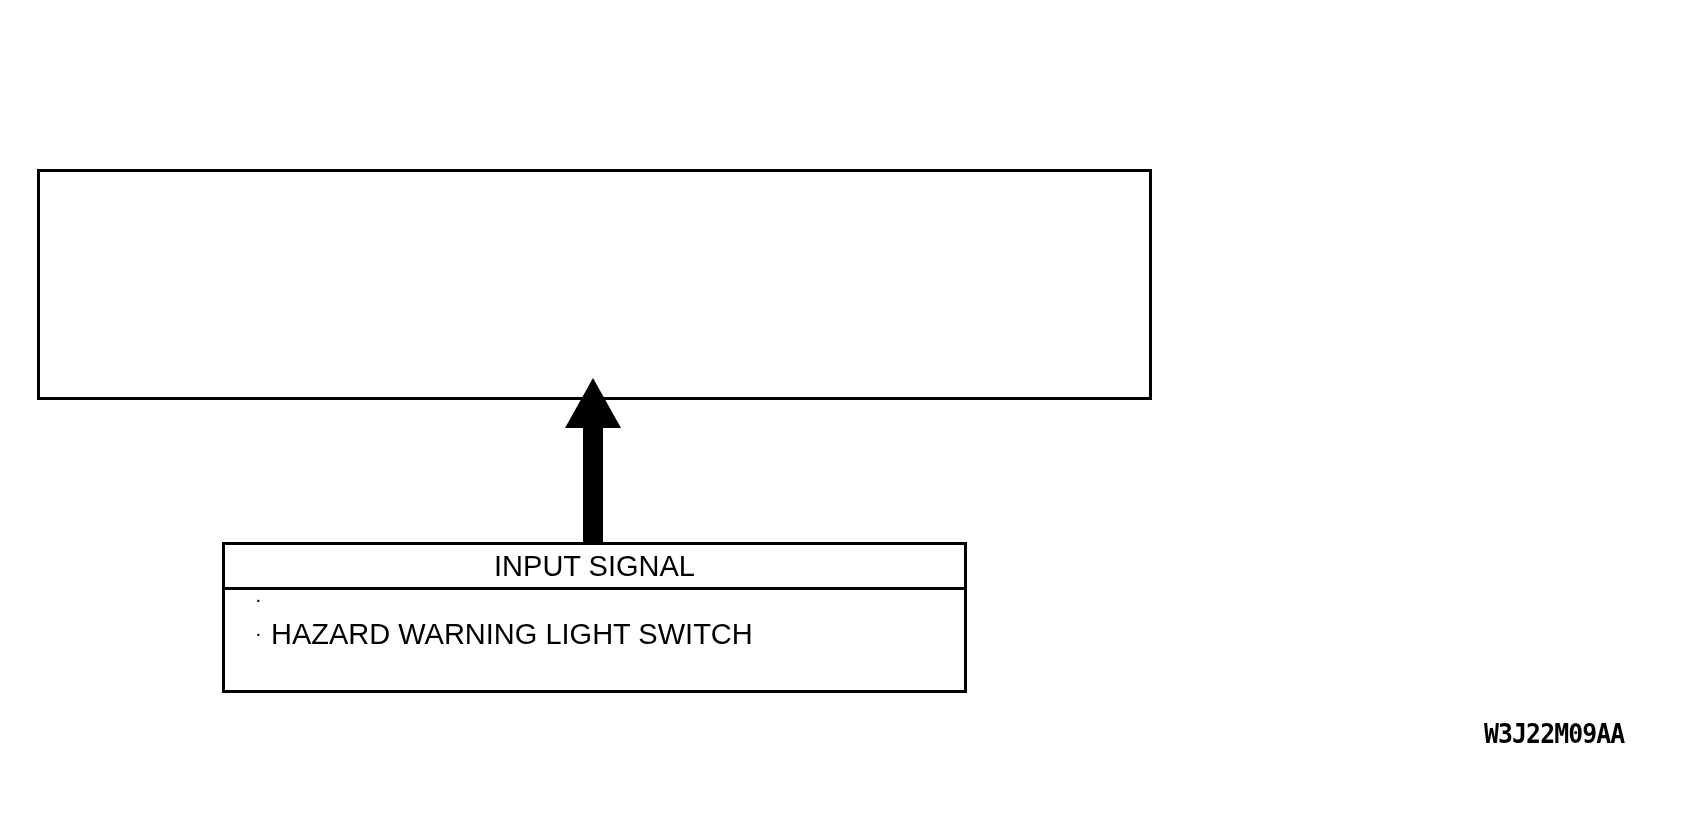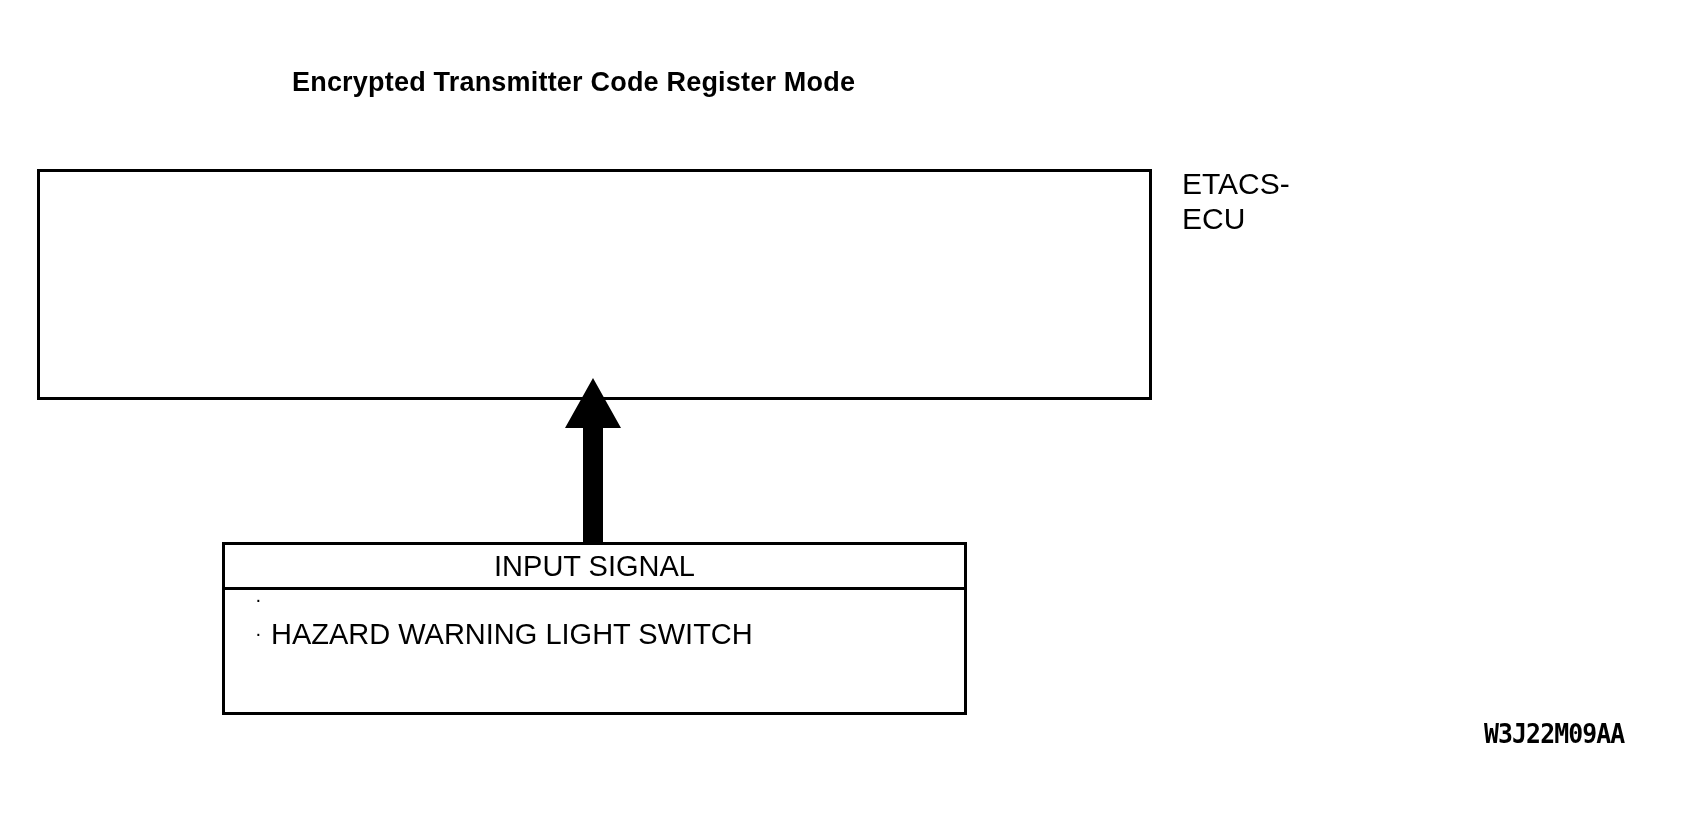--- a/index.html
+++ b/index.html
@@ -62,21 +62,21 @@
     height: 165px;
   }
   .arrow-up svg { display: block; }
 
   
   .input-box {
     position: absolute;
     left: 222px;
     top: 542px;
     width: 745px;
-    height: 173px;
+    height: 151px;
     border: 3px solid #000000;
     box-sizing: border-box;
     background: #ffffff;
     z-index: 2;
   }
   .input-box-header {
     height: 45px;
     border-bottom: 3px solid #000000;
     box-sizing: border-box;
     display: flex;
@@ -116,28 +116,23 @@
     transform: scaleX(0.92);
     transform-origin: left top;
     white-space: nowrap;
   }
 </style>
 </head>
 <body>
 
 <div id="canvas">
 
-  <div class="diagram-title">Encrypted Transmitter Code Register Mode</div>
 
   <div class="ecu-box"></div>
 
-  <div class="ecu-label">
-    <span>ETACS-</span>
-    <span>ECU</span>
-  </div>
 
   <div class="arrow-up">
     <svg width="56" height="165" viewBox="0 0 56 165" xmlns="http://www.w3.org/2000/svg">
       <polygon points="28,0 56,50 38,50 38,165 18,165 18,50 0,50" fill="#000000"></polygon>
     </svg>
   </div>
 
   <div class="input-box">
     <div class="input-box-header">INPUT SIGNAL</div>
     <div class="input-box-list">

